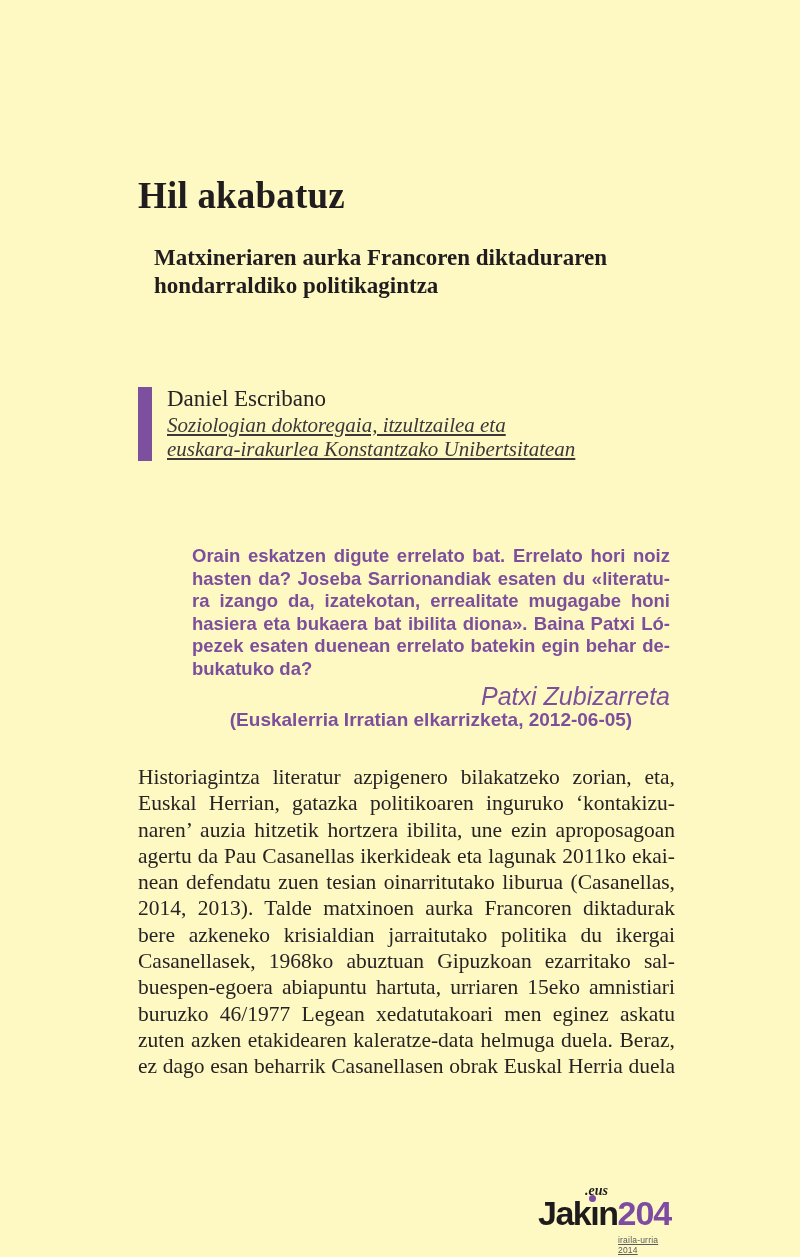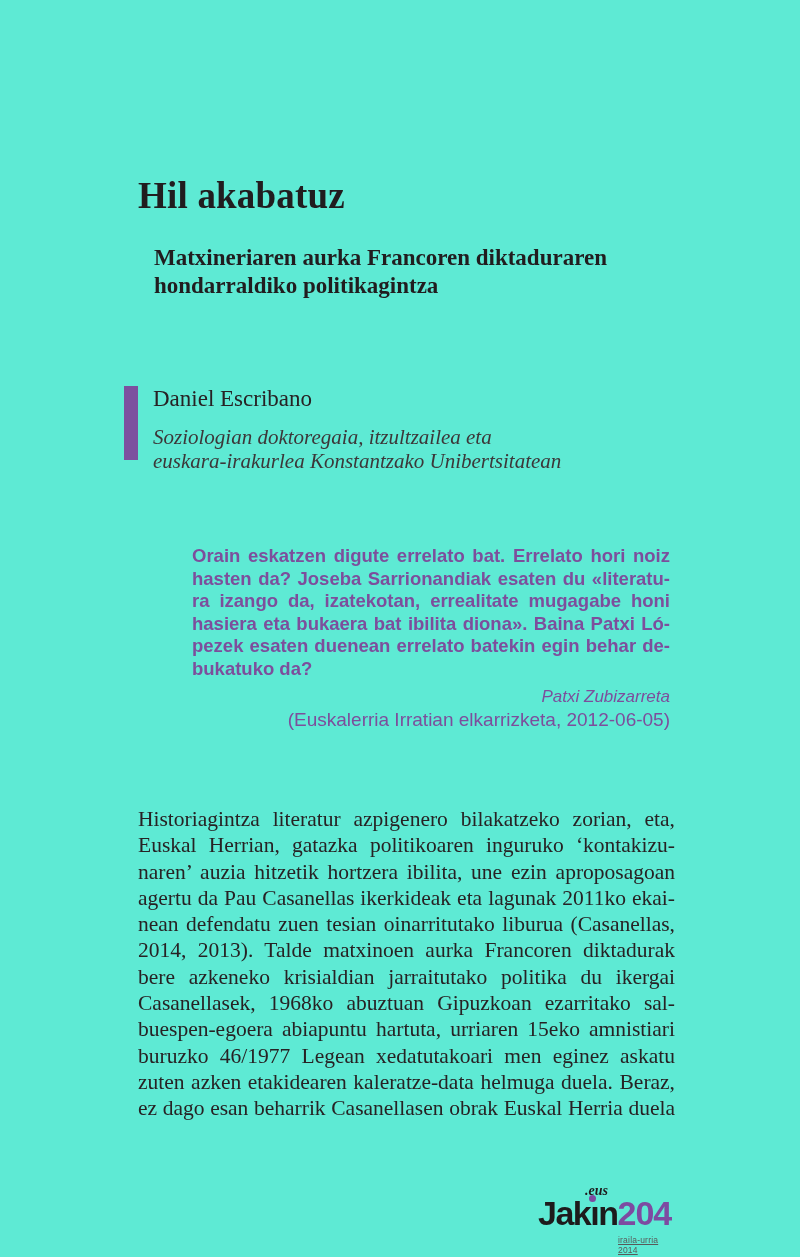--- a/index.html
+++ b/index.html
@@ -1,21 +1,21 @@
 <!DOCTYPE html>
 <html><head>
 <meta charset="utf-8">
 <style>
   * { box-sizing: border-box; }
   html, body { margin: 0; padding: 0; background: #ffffff; }
   .page {
     position: relative;
     width: 800px;
     height: 1257px;
-    background: #5eead4;
+    background: #fef9c3;
     font-family: "Liberation Serif", serif;
     overflow: hidden;
     margin: 0 auto;
   }
 
   
   .title {
     position: absolute;
     left: 138px;
     top: 176px;
@@ -33,43 +33,44 @@
     margin: 16px;
     font-size: 23px;
     line-height: 28px;
     font-weight: 700;
     color: #211d1f;
   }
 
   
   .author {
     position: absolute;
-    left: 124px;
+    left: 138px;
     top: 386px;
     display: flex;
-    align-items: flex-start;
+    align-items: center;
   }
   .author-bar {
     width: 14px;
     height: 74px;
     background: #7c509f;
     margin-right: 15px;
     flex: 0 0 auto;
   }
   .author-name {
     font-size: 23px;
     line-height: 26px;
     color: #272224;
   }
   .author-aff {
-    margin-top: 14px;
+    margin-top: 2px;
     font-size: 21px;
     line-height: 23.5px;
     font-style: italic;
     color: #3c3739;
+    text-decoration: underline;
   }
 
   
   .quote {
     position: absolute;
     left: 192px;
     top: 545px;
     width: 478px;
     font-family: "Liberation Sans", sans-serif;
     font-weight: 700;
@@ -85,35 +86,35 @@
   }
   .quote-line.last {
     text-align: center;
     text-align-last: left;
   }
   .attr-name {
     margin-top: 5px;
     text-align: right;
     font-style: italic;
     font-weight: 400;
-    font-size: 17px;
+    font-size: 25px;
     line-height: 23px;
   }
   .attr-source {
-    text-align: right;
-    font-weight: 400;
+    text-align: center;
+    font-weight: 700;
     font-size: 19px;
     line-height: 23px;
   }
 
   
   .body-text {
     position: absolute;
     left: 138px;
-    top: 806px;
+    top: 764px;
     width: 537px;
     color: #272224;
   }
   .body-line {
     font-size: 21.5px;
     line-height: 26.3px;
     height: 26.3px;
     text-align: justify;
     text-align-last: justify;
     overflow: hidden;

